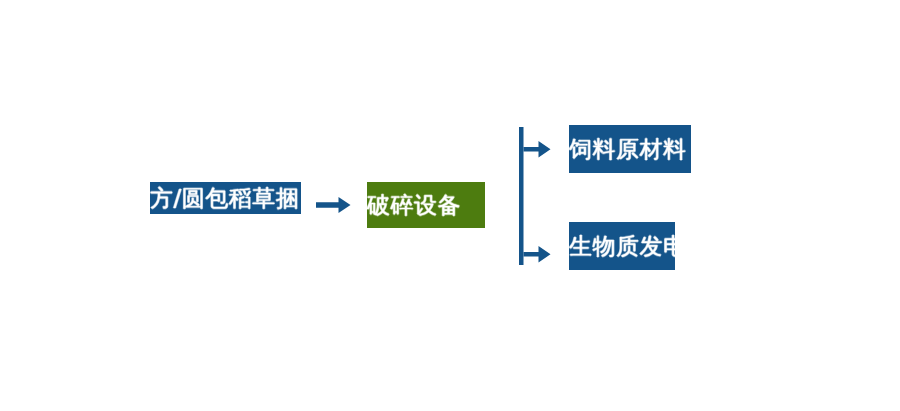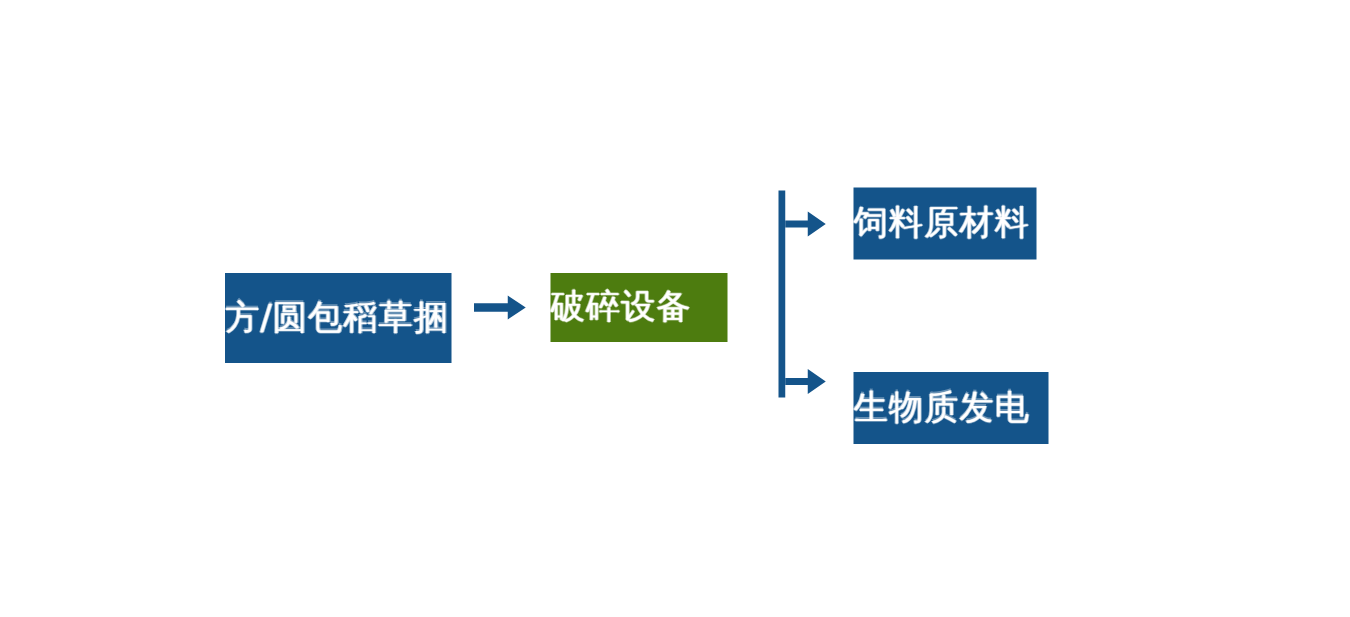--- a/index.html
+++ b/index.html
@@ -34,30 +34,30 @@
        0.7px 0 0 rgba(255,255,255,0.55),
       -0.7px 0 0 rgba(255,255,255,0.55),
        0 0.7px 0 rgba(255,255,255,0.35),
        0 -0.7px 0 rgba(255,255,255,0.35);
   }
   .node-blue { background: #14548a; }
   .node-red  { background: #4d7c0f; }
 
   
   #node-source {
-    left: 150px; top: 182px; width: 151px; height: 60px;
+    left: 150px; top: 182px; width: 151px; height: 32px;
   }
   #node-process {
     left: 367px; top: 182px; width: 118px; height: 46px;
   }
   #node-out-1 {
     left: 569px; top: 125px; width: 122px; height: 48px;
   }
   #node-out-2 {
-    left: 569px; top: 248px; width: 130px; height: 48px;
+    left: 569px; top: 222px; width: 106px; height: 48px;
   }
 
   
   .connector {
     position: absolute;
     pointer-events: none;
   }
   #arrow-main {
     left: 316px; top: 192px; width: 36px; height: 26px;
   }

